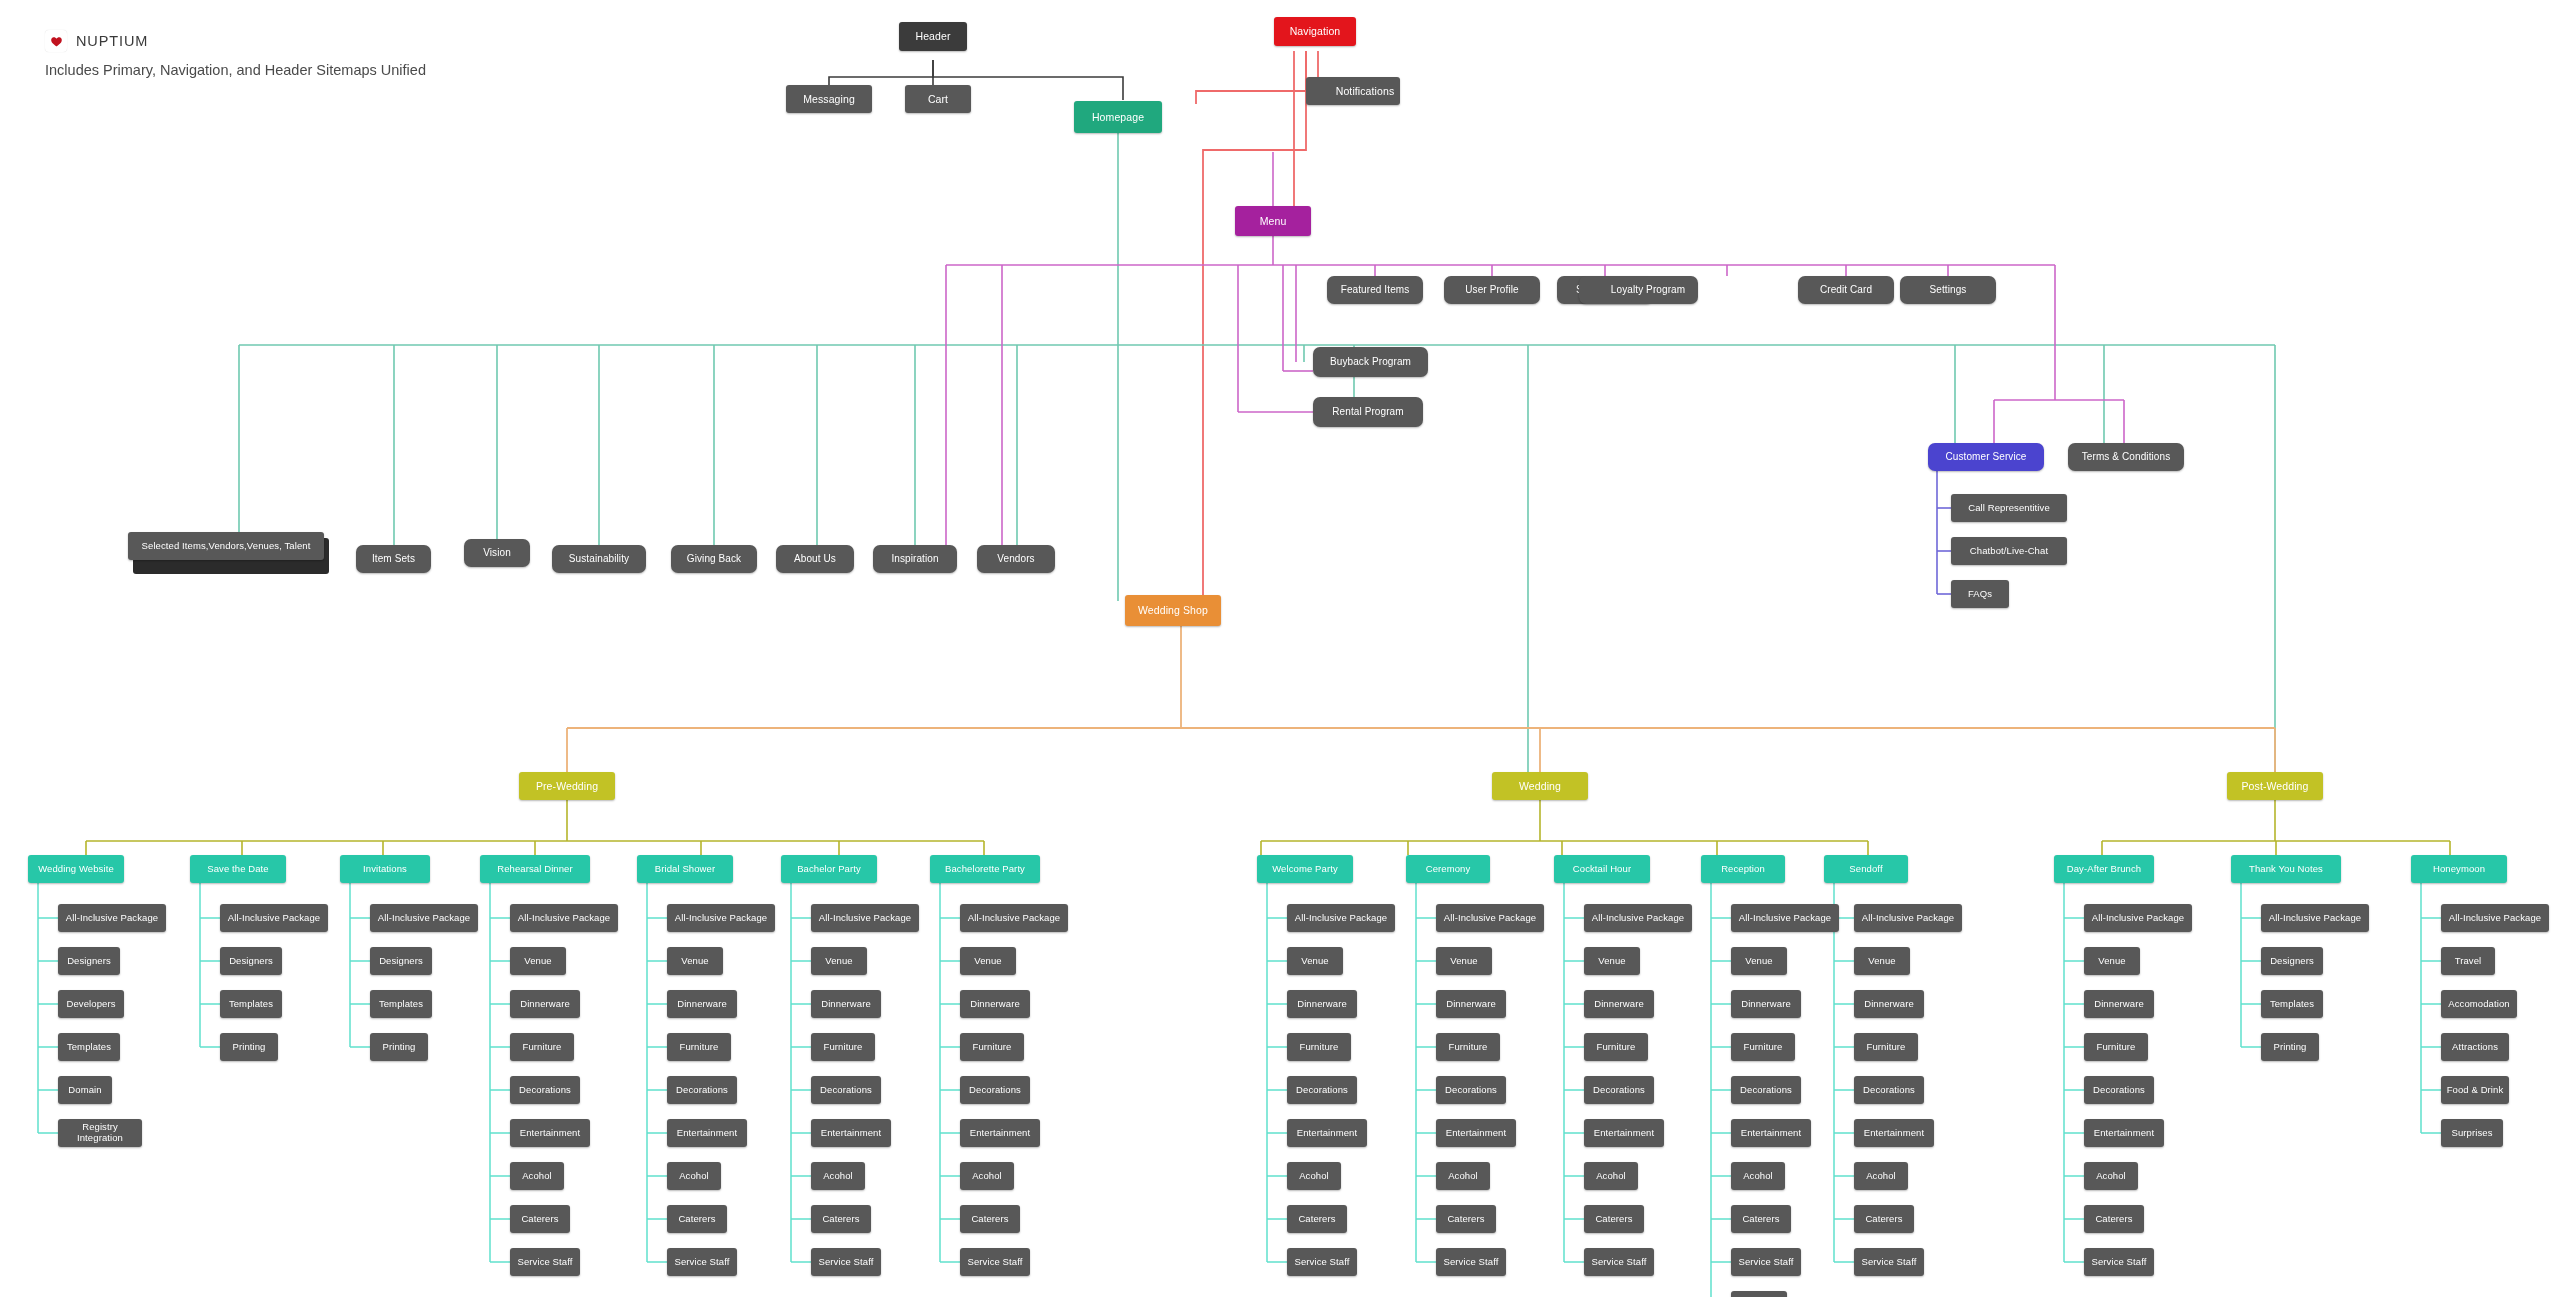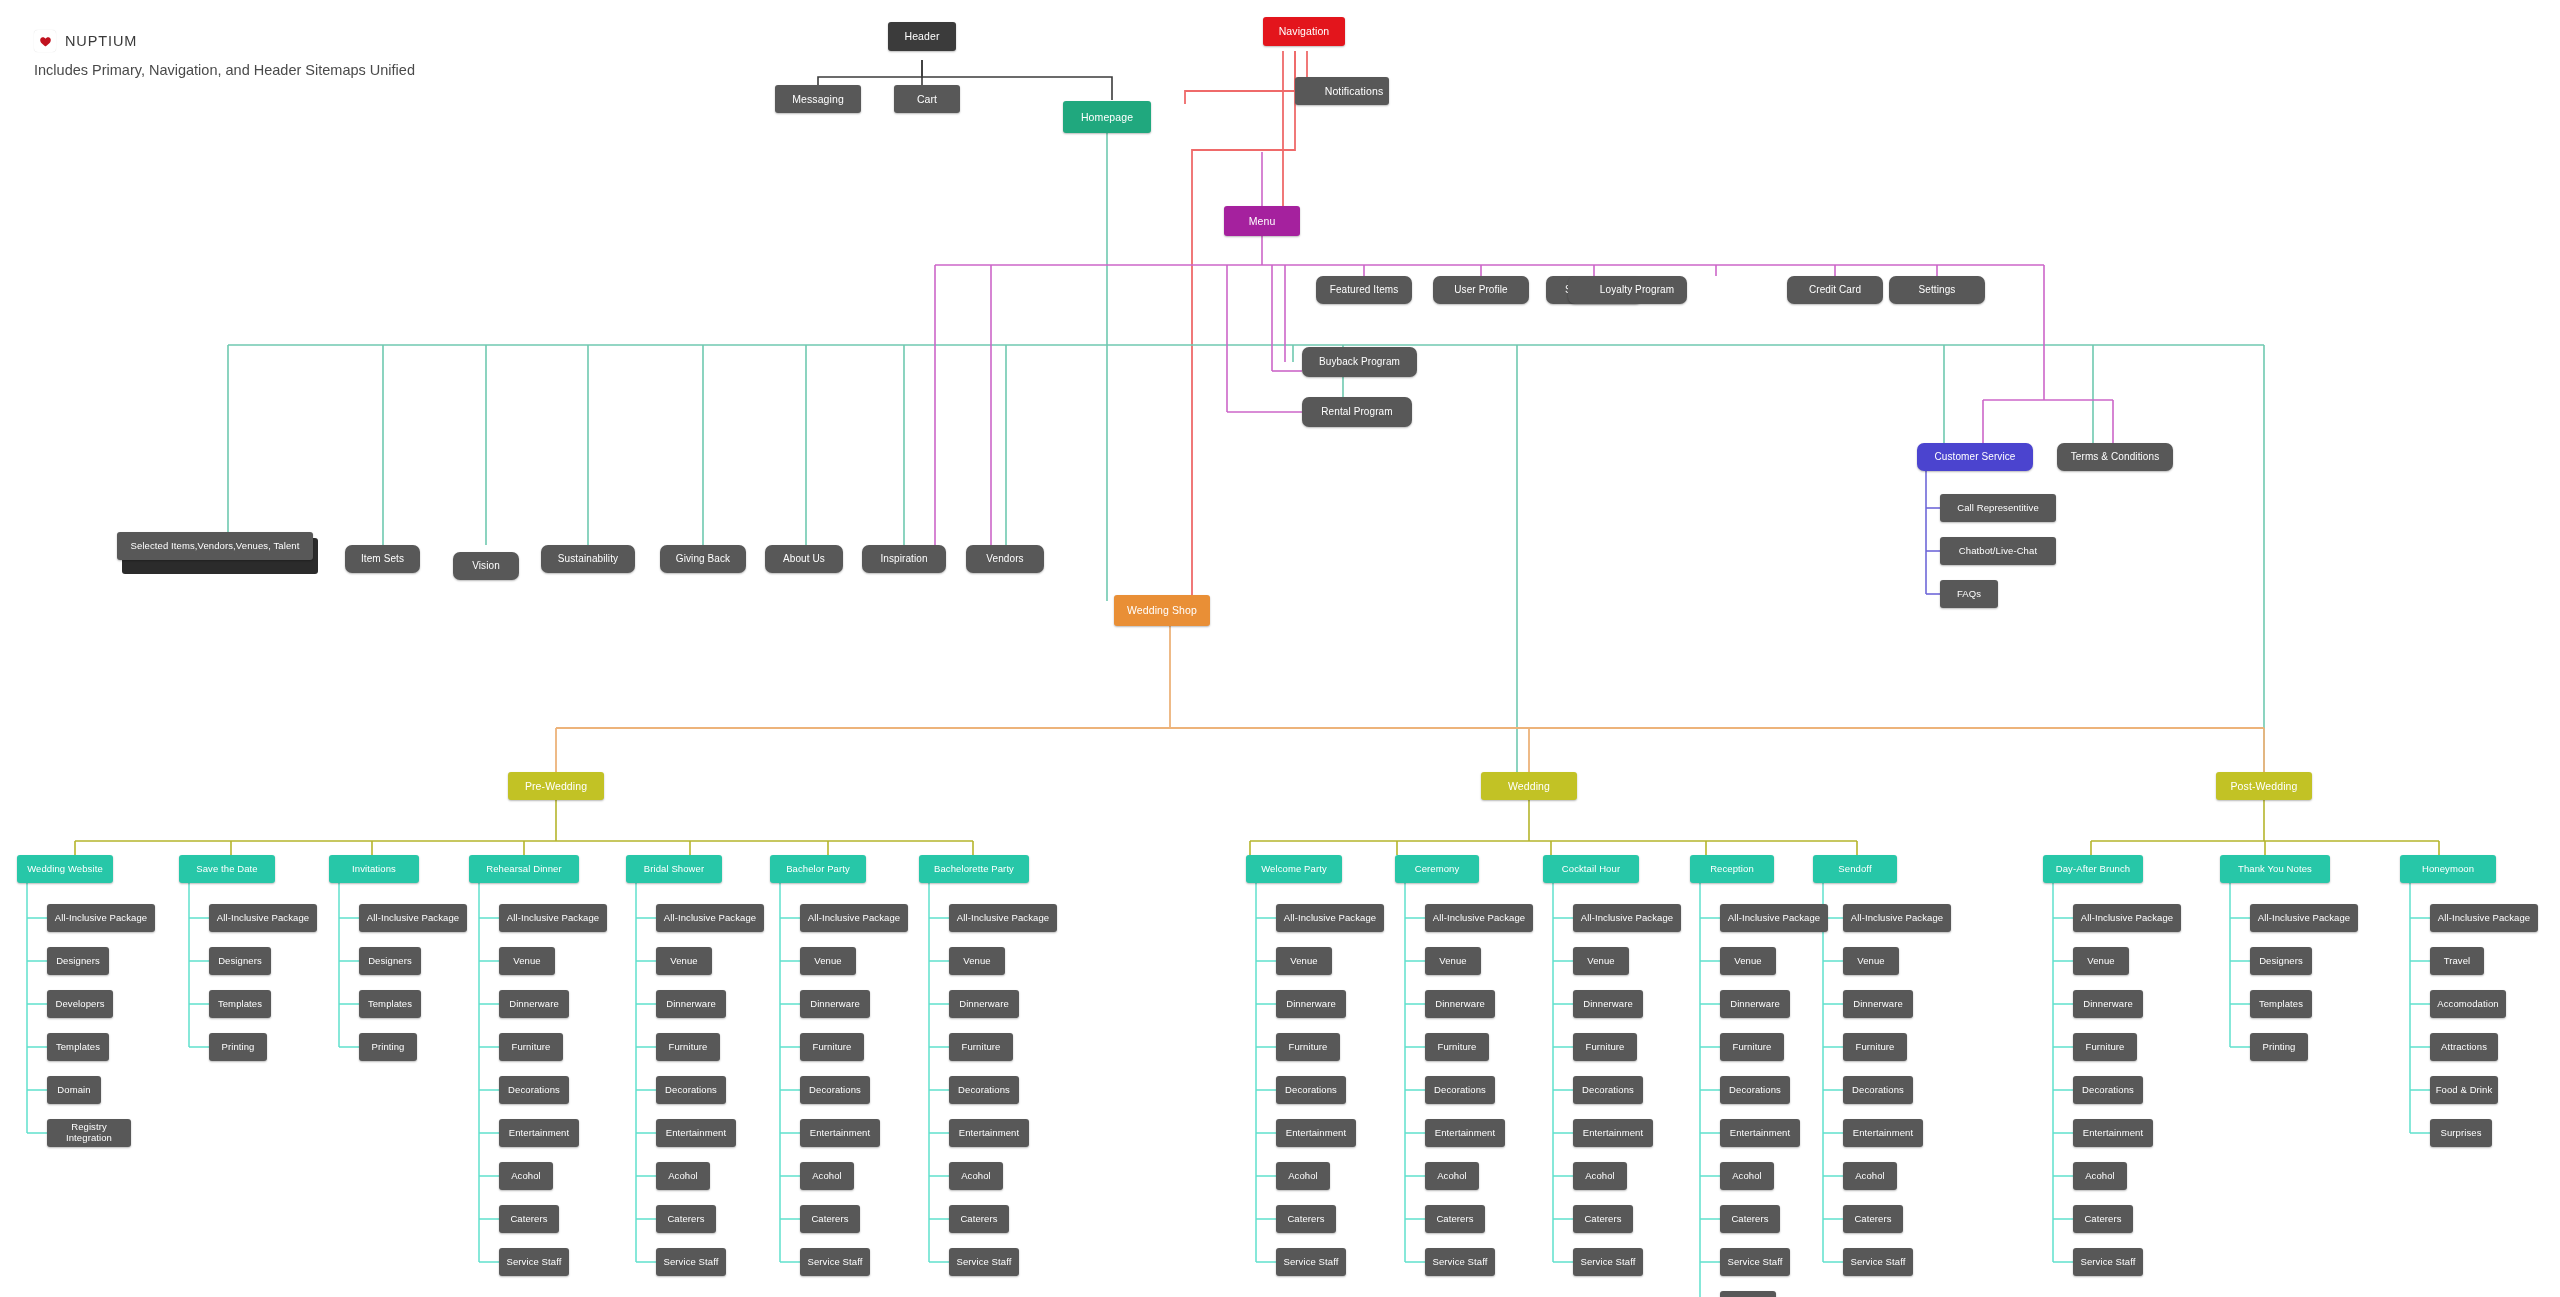--- a/index.html
+++ b/index.html
@@ -11,20 +11,21 @@
     font-family: "Liberation Sans", sans-serif;
     width: 2560px;
     height: 1297px;
     overflow: hidden;
   }
   #canvas {
     position: relative;
     width: 2112px;
     height: 1297px;
     background: #ffffff;
+    margin-left: 11px;
   }
   #edges {
     position: absolute;
     left: 0; top: 0;
     width: 2560px;
     height: 1297px;
     pointer-events: none;
   }
   .node {
     position: absolute;
@@ -383,21 +384,21 @@
   <div class="node n-gray sz-mid" style="left:2057px;top:443px;width:116px;height:28px;">Terms &amp; Conditions</div>
 
   <div class="node n-gray sz-sub" style="left:1940px;top:494px;width:116px;height:28px;">Call Representitive</div>
   <div class="node n-gray sz-sub" style="left:1940px;top:537px;width:116px;height:28px;">Chatbot/Live-Chat</div>
   <div class="node n-gray sz-sub" style="left:1940px;top:580px;width:58px;height:28px;">FAQs</div>
 
   <div class="shadowcard" style="left:122px;top:538px;width:196px;height:36px;"></div>
   <div class="node n-gray sz-sub" style="left:117px;top:532px;width:196px;height:28px;">Selected Items,Vendors,Venues, Talent</div>
 
   <div class="node n-gray sz-mid" style="left:345px;top:545px;width:75px;height:28px;">Item Sets</div>
-  <div class="node n-gray sz-mid" style="left:453px;top:552px;width:66px;height:28px;">Vision</div>
+  <div class="node n-gray sz-mid" style="left:453px;top:539px;width:66px;height:28px;">Vision</div>
   <div class="node n-gray sz-mid" style="left:541px;top:545px;width:94px;height:28px;">Sustainability</div>
   <div class="node n-gray sz-mid" style="left:660px;top:545px;width:86px;height:28px;">Giving Back</div>
   <div class="node n-gray sz-mid" style="left:765px;top:545px;width:78px;height:28px;">About Us</div>
   <div class="node n-gray sz-mid" style="left:862px;top:545px;width:84px;height:28px;">Inspiration</div>
   <div class="node n-gray sz-mid" style="left:966px;top:545px;width:78px;height:28px;">Vendors</div>
 
   <div class="node n-orange sz-top" style="left:1114px;top:595px;width:96px;height:31px;">Wedding Shop</div>
 
   <div id="tree-nodes">
       <div class="node n-olive sz-top" style="left: 508px; top: 772px; width: 96px; height: 28px;">Pre-Wedding</div>

